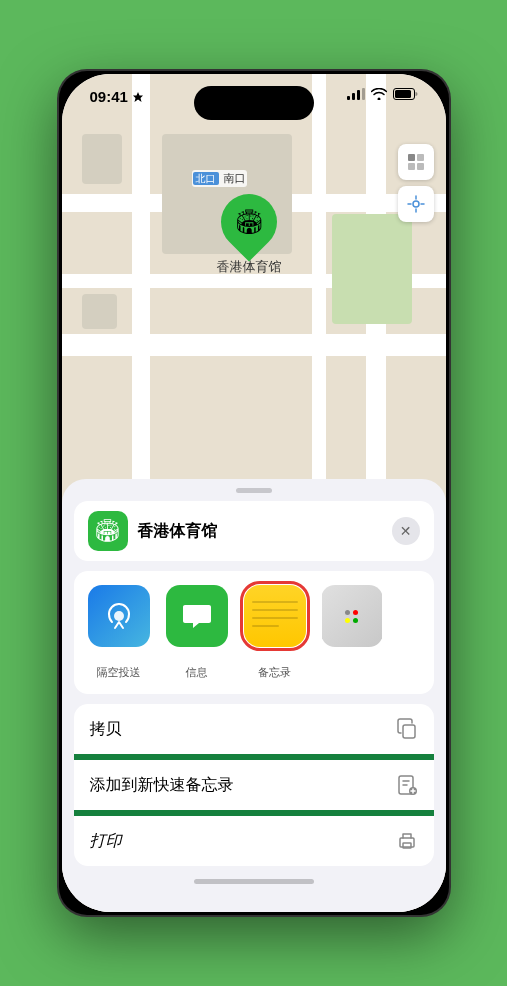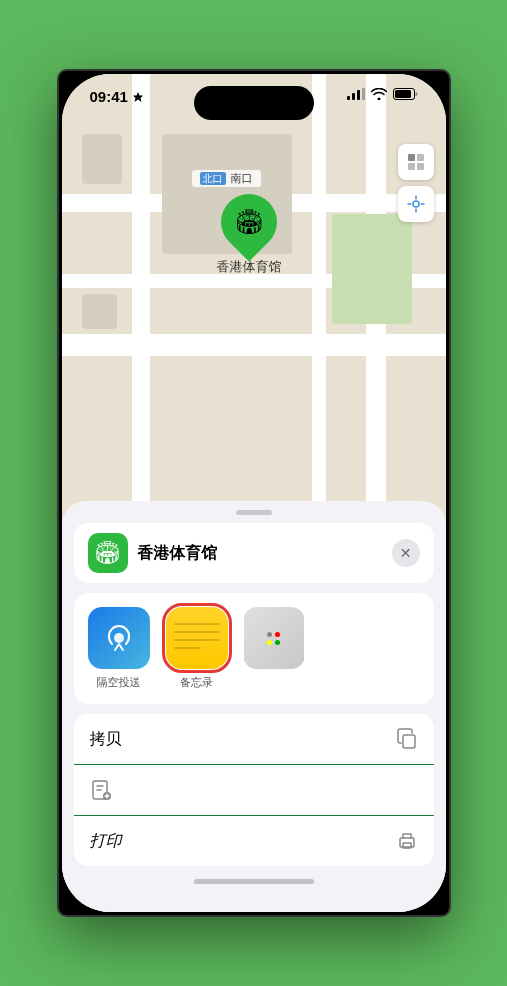--- a/index.html
+++ b/index.html
@@ -9,21 +9,21 @@
       background: #5cb85c;
       display: flex;
       align-items: center;
       justify-content: center;
       font-family: -apple-system, 'PingFang SC', 'Helvetica Neue', sans-serif;
     }
     .phone {
       width: 390px;
       height: 844px;
       background: #000;
-      border-radius: 8px;
+      border-radius: 28px;
       padding: 3px;
       box-shadow: 0 0 0 2px #333, 0 20px 60px rgba(0,0,0,0.5);
       position: relative;
       overflow: hidden;
     }
     .phone-inner {
       width: 100%;
       height: 100%;
       background: #fff;
       border-radius: 48px;
@@ -101,21 +101,21 @@
     .map-block-green {
       position: absolute;
       background: #c8deb0;
       border-radius: 4px;
     }
     .map-label {
       position: absolute;
       font-size: 11px;
       color: #333;
       background: rgba(255,255,255,0.8);
-      padding: 1px 8px;
+      padding: 1px 1px;
       border-radius: 3px;
     }
     .map-pin {
       position: absolute;
       display: flex;
       flex-direction: column;
       align-items: center;
     }
     .map-controls {
       position: absolute;
@@ -264,34 +264,35 @@
     .notes-line {
       height: 2px;
       background: rgba(0,0,0,0.15);
       border-radius: 1px;
     }
     .share-label {
       font-size: 11px;
       color: #555;
       text-align: center;
       white-space: nowrap;
+      margin-top: 12px;
     }
     
     .action-list {
       background: #fff;
       margin: 0 12px;
       border-radius: 14px;
       overflow: hidden;
     }
     .action-item {
       display: flex;
       align-items: center;
       justify-content: space-between;
       padding: 14px 16px;
-      border-bottom: 1px solid #15803d;
+      border-bottom: 6px solid #15803d;
       cursor: pointer;
     }
     .action-item:last-child {
       border-bottom: none;
       font-style: italic;
     }
     .action-label {
       font-size: 16px;
       color: #000;
     }
@@ -421,20 +422,28 @@
                 <path d="M16 4C10.5 4 6 8.5 6 14" stroke="white" stroke-width="2" fill="none" stroke-linecap="round"></path>
                 <path d="M26 14C26 8.5 21.5 4 16 4" stroke="white" stroke-width="2" fill="none" stroke-linecap="round"></path>
                 <path d="M9 22C7 20 6 17 6 14" stroke="white" stroke-width="2" fill="none" stroke-linecap="round"></path>
                 <path d="M23 22C25 20 26 17 26 14" stroke="white" stroke-width="2" fill="none" stroke-linecap="round"></path>
                 <path d="M12 28L16 22L20 28" stroke="white" stroke-width="2" fill="none" stroke-linecap="round" stroke-linejoin="round"></path>
               </svg>
             </div>
             <span class="share-label">隔空投送</span>
           </div>
 
+          <div class="share-item">
+            <div class="share-icon-wrap share-icon-message">
+              <svg width="34" height="34" viewBox="0 0 34 34" fill="none">
+                <path d="M5 6H29C30.1 6 31 6.9 31 8V22C31 23.1 30.1 24 29 24H19L13 29V24H5C3.9 24 3 23.1 3 22V8C3 6.9 3.9 6 5 6Z" fill="white"></path>
+              </svg>
+            </div>
+            <span class="share-label">信息</span>
+          </div>
 
 
           <div class="share-item highlighted">
             <div class="share-icon-wrap share-icon-notes" style="position:relative; overflow:hidden;">
               <div class="notes-lines">
                 <div class="notes-line"></div>
                 <div class="notes-line"></div>
                 <div class="notes-line"></div>
                 <div class="notes-line" style="width:60%;"></div>
               </div>
@@ -466,20 +475,21 @@
           <span class="action-label">拷贝</span>
           <svg width="22" height="22" viewBox="0 0 22 22" fill="none">
             <rect x="7" y="7" width="12" height="13" rx="2" stroke="#888" stroke-width="1.5"></rect>
             <path d="M5 15H4C2.9 15 2 14.1 2 13V3C2 1.9 2.9 1 4 1H14C15.1 1 16 1.9 16 3V5" stroke="#888" stroke-width="1.5" stroke-linecap="round"></path>
           </svg>
         </div>
 
 
 
         <div class="action-item">
+          <span class="action-label">添加到新快速备忘录</span>
           <svg width="22" height="22" viewBox="0 0 22 22" fill="none">
             <rect x="3" y="2" width="14" height="18" rx="2" stroke="#888" stroke-width="1.5"></rect>
             <path d="M7 7h6M7 11h4" stroke="#888" stroke-width="1.5" stroke-linecap="round"></path>
             <circle cx="17" cy="17" r="4" fill="#888" stroke="none"></circle>
             <path d="M15 17h4M17 15v4" stroke="#fff" stroke-width="1.5" stroke-linecap="round"></path>
           </svg>
         </div>
 
         <div class="action-item">
           <span class="action-label">打印</span>

